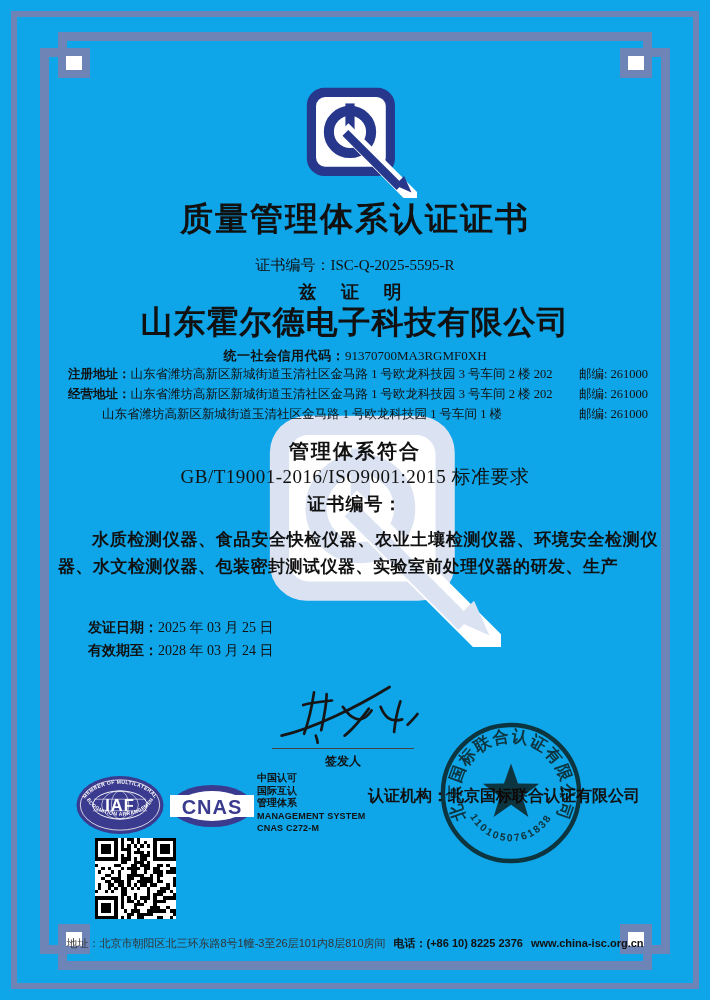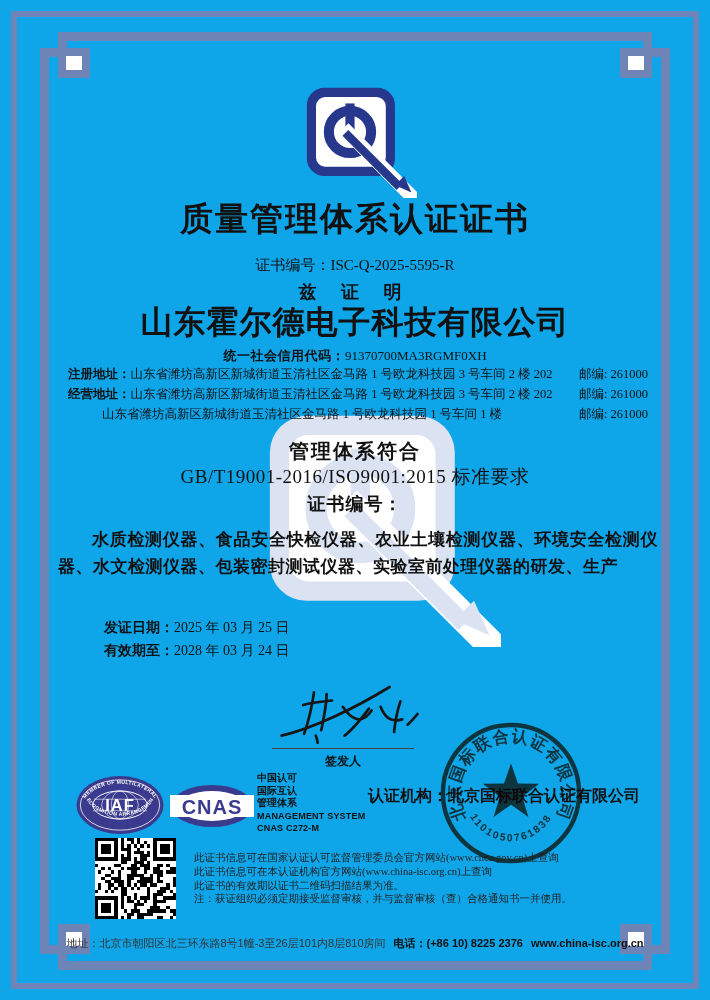--- a/index.html
+++ b/index.html
@@ -31,21 +31,21 @@
   .credit{top:347px;font-size:13px;}
   .credit b{letter-spacing:.5px;}
   .addr-row{position:absolute;left:68px;right:58px;font-size:12.5px;white-space:nowrap;}
   .addr-row .zip{position:absolute;right:4px;top:0;}
   .addr-indent{padding-left:34px;}
   .conform{top:438px;font-size:20px;font-weight:bold;letter-spacing:2px;}
   .standard{top:464px;font-size:19px;letter-spacing:.5px;}
   .scopelbl{top:492px;font-size:18px;font-weight:bold;letter-spacing:1px;}
   .scope{top:527px;left:58px;right:52px;font-size:17px;font-weight:bold;line-height:26.5px;
          text-indent:2em;text-align:justify;letter-spacing:.5px;}
-  .dates{top:616px;left:88px;font-size:14px;line-height:23px;margin-left:16px;}
+  .dates{top:616px;left:88px;font-size:14px;line-height:23px;}
   .sigline{top:748px;left:272px;width:142px;border-top:1px solid #444;}
   .signer{top:753px;left:272px;width:142px;text-align:center;font-size:12px;font-weight:bold;}
   .orgline{top:786px;left:368px;font-size:16px;font-weight:bold;}
   .cnas-text{top:772px;left:257px;font-size:10px;font-weight:bold;line-height:12.5px;
              font-family:"Liberation Sans","DejaVu Sans",sans-serif;color:#111;}
   .cnas-text .en{font-size:9px;letter-spacing:.2px;}
   .fineprint{top:851px;left:194px;width:460px;font-size:10.5px;line-height:13.8px;color:#222;}
   .footer{top:936px;left:0;right:0;text-align:center;font-size:11px;
           font-family:"Liberation Sans","DejaVu Sans",sans-serif;color:#333;}
   .footer b{color:#111;}
@@ -432,24 +432,18 @@
       <rect x="24" y="23" width="1" height="1" fill="#000"></rect>
       <rect x="8" y="24" width="1" height="1" fill="#000"></rect>
       <rect x="10" y="24" width="1" height="1" fill="#000"></rect>
       <rect x="13" y="24" width="1" height="1" fill="#000"></rect>
       <rect x="14" y="24" width="1" height="1" fill="#000"></rect>
       <rect x="19" y="24" width="1" height="1" fill="#000"></rect>
       <rect x="20" y="24" width="1" height="1" fill="#000"></rect>
       <rect x="23" y="24" width="1" height="1" fill="#000"></rect>
     </svg>
 
-  <div class="abs fineprint">
-    <div>此证书信息可在国家认证认可监督管理委员会官方网站(www.cnca.gov.cn)上查询</div>
-    <div>此证书信息可在本认证机构官方网站(www.china-isc.org.cn)上查询</div>
-    <div>此证书的有效期以证书二维码扫描结果为准。</div>
-    <div>注：获证组织必须定期接受监督审核，并与监督审核（查）合格通知书一并使用。</div>
-  </div>
 
   <div class="abs footer">
     <span>地址：北京市朝阳区北三环东路8号1幢-3至26层101内8层810房间</span><span class="seg"><b><span>电话：</span><span>(+86 10) 8225 2376</span></b></span><span class="seg"><b>www.china-isc.org.cn</b></span>
   </div>
 
 </div>
 
 </body></html>

